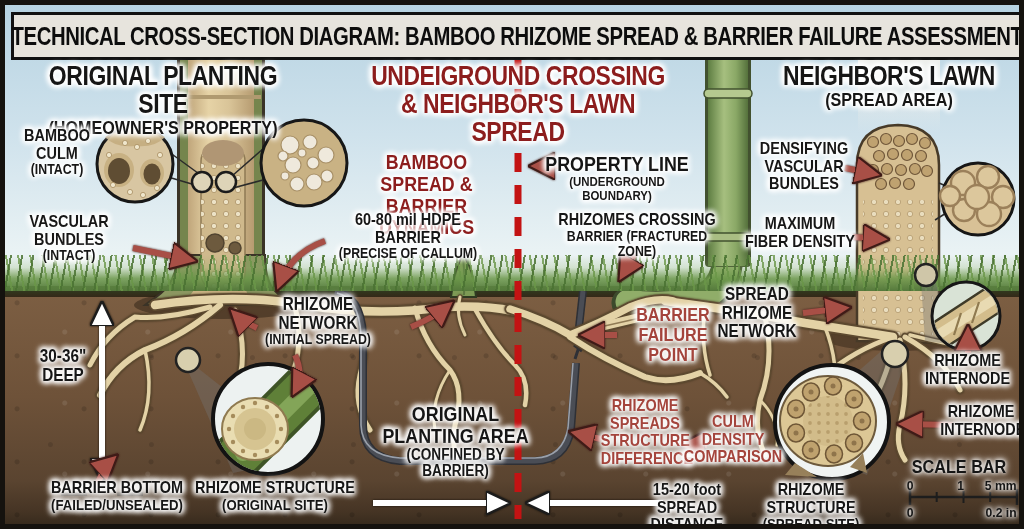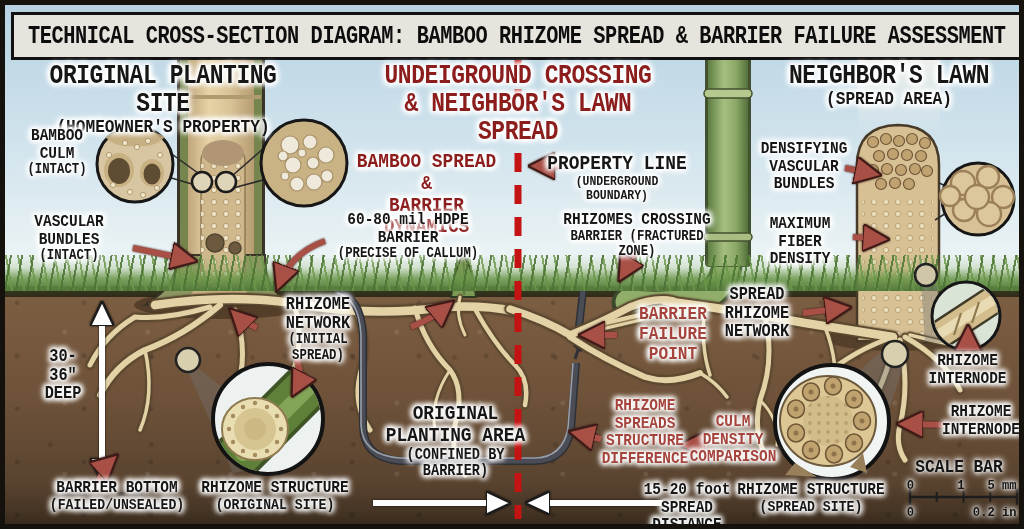--- a/index.html
+++ b/index.html
@@ -1,17 +1,17 @@
 <!DOCTYPE html>
 <html><head>
 <meta charset="utf-8">
 <style>
   html,body{margin:0;padding:0;background:#ffffff;}
   #stage{position:relative;width:1024px;height:529px;overflow:hidden;
-         font-family:Liberation Mono, monospace;border:5px solid #15120e;box-sizing:border-box;
+         font-family:Liberation Sans, sans-serif;border:5px solid #15120e;box-sizing:border-box;
          background:#eab308;}
   .abs{position:absolute;}
   #sky{left:0;top:0;width:100%;height:288px;background:linear-gradient(to bottom,#b7d3e2 0%,#cfe2ec 45%,#e9f2f4 85%,#f2f6f5 100%);}
   #soil{left:0;top:283px;width:100%;height:241px;
     background:
       radial-gradient(circle at 18% 28%, rgba(0,0,0,.14) 0 2px, transparent 3px),
       radial-gradient(circle at 72% 62%, rgba(255,255,255,.09) 0 2px, transparent 3px),
       radial-gradient(circle at 45% 80%, rgba(0,0,0,.12) 0 2px, transparent 3px),
       linear-gradient(to bottom,#7d5f43 0%,#6e5239 45%,#5a4430 80%,#453424 93%,#32271a 100%);
     background-size:67px 53px,83px 71px,101px 87px,100% 100%;}

